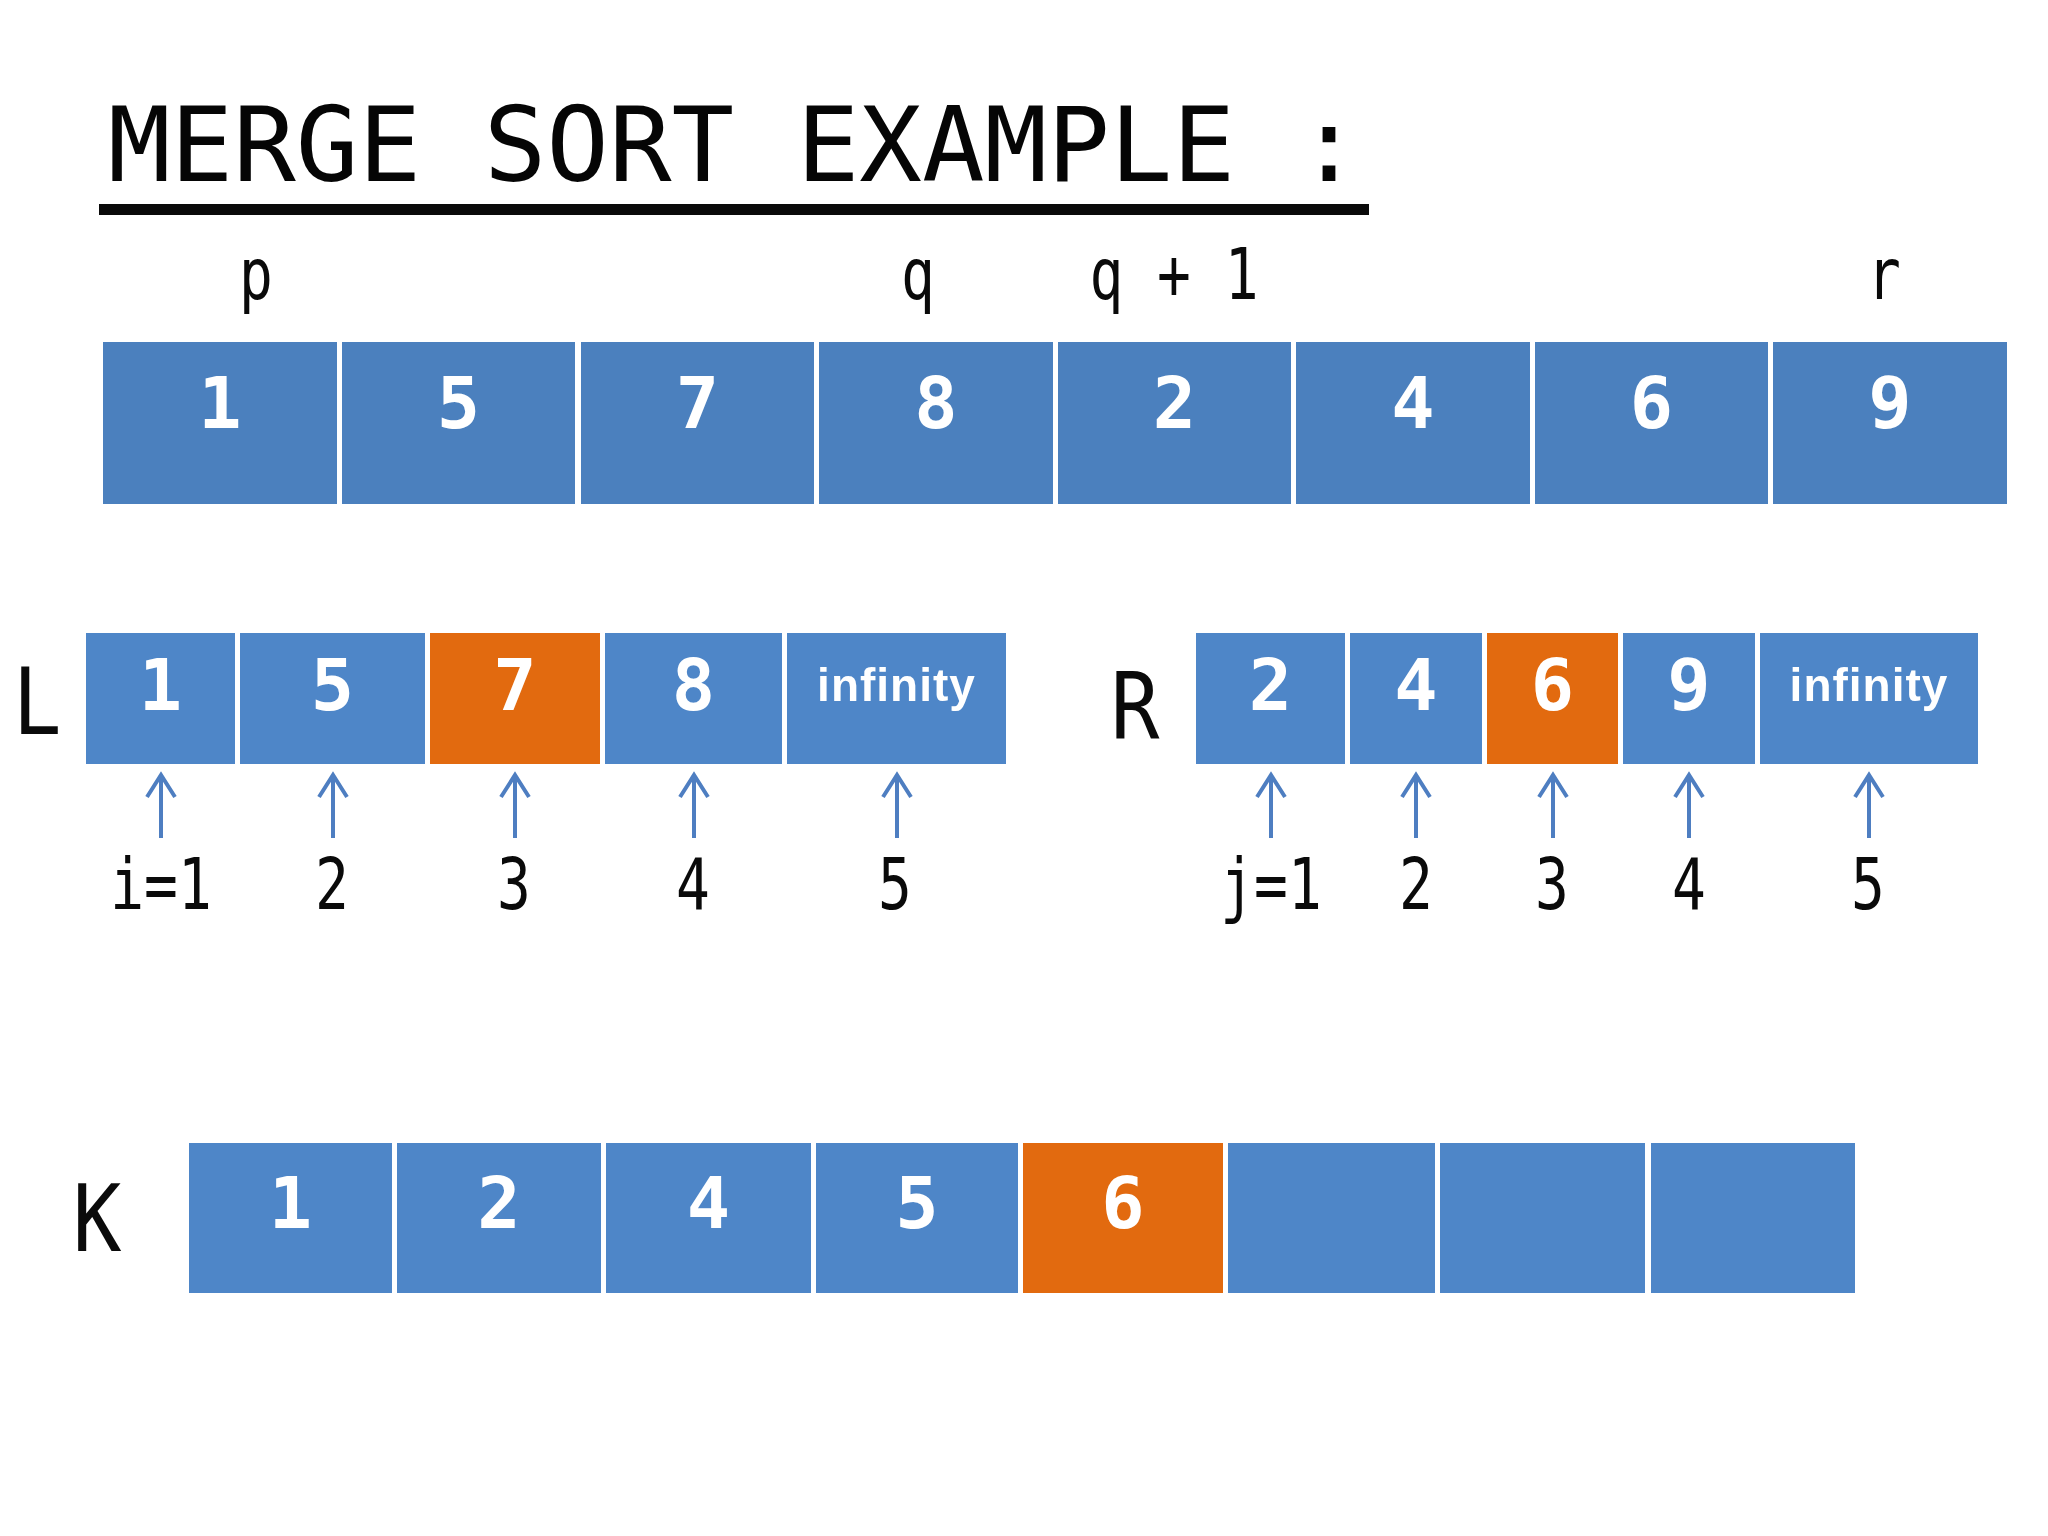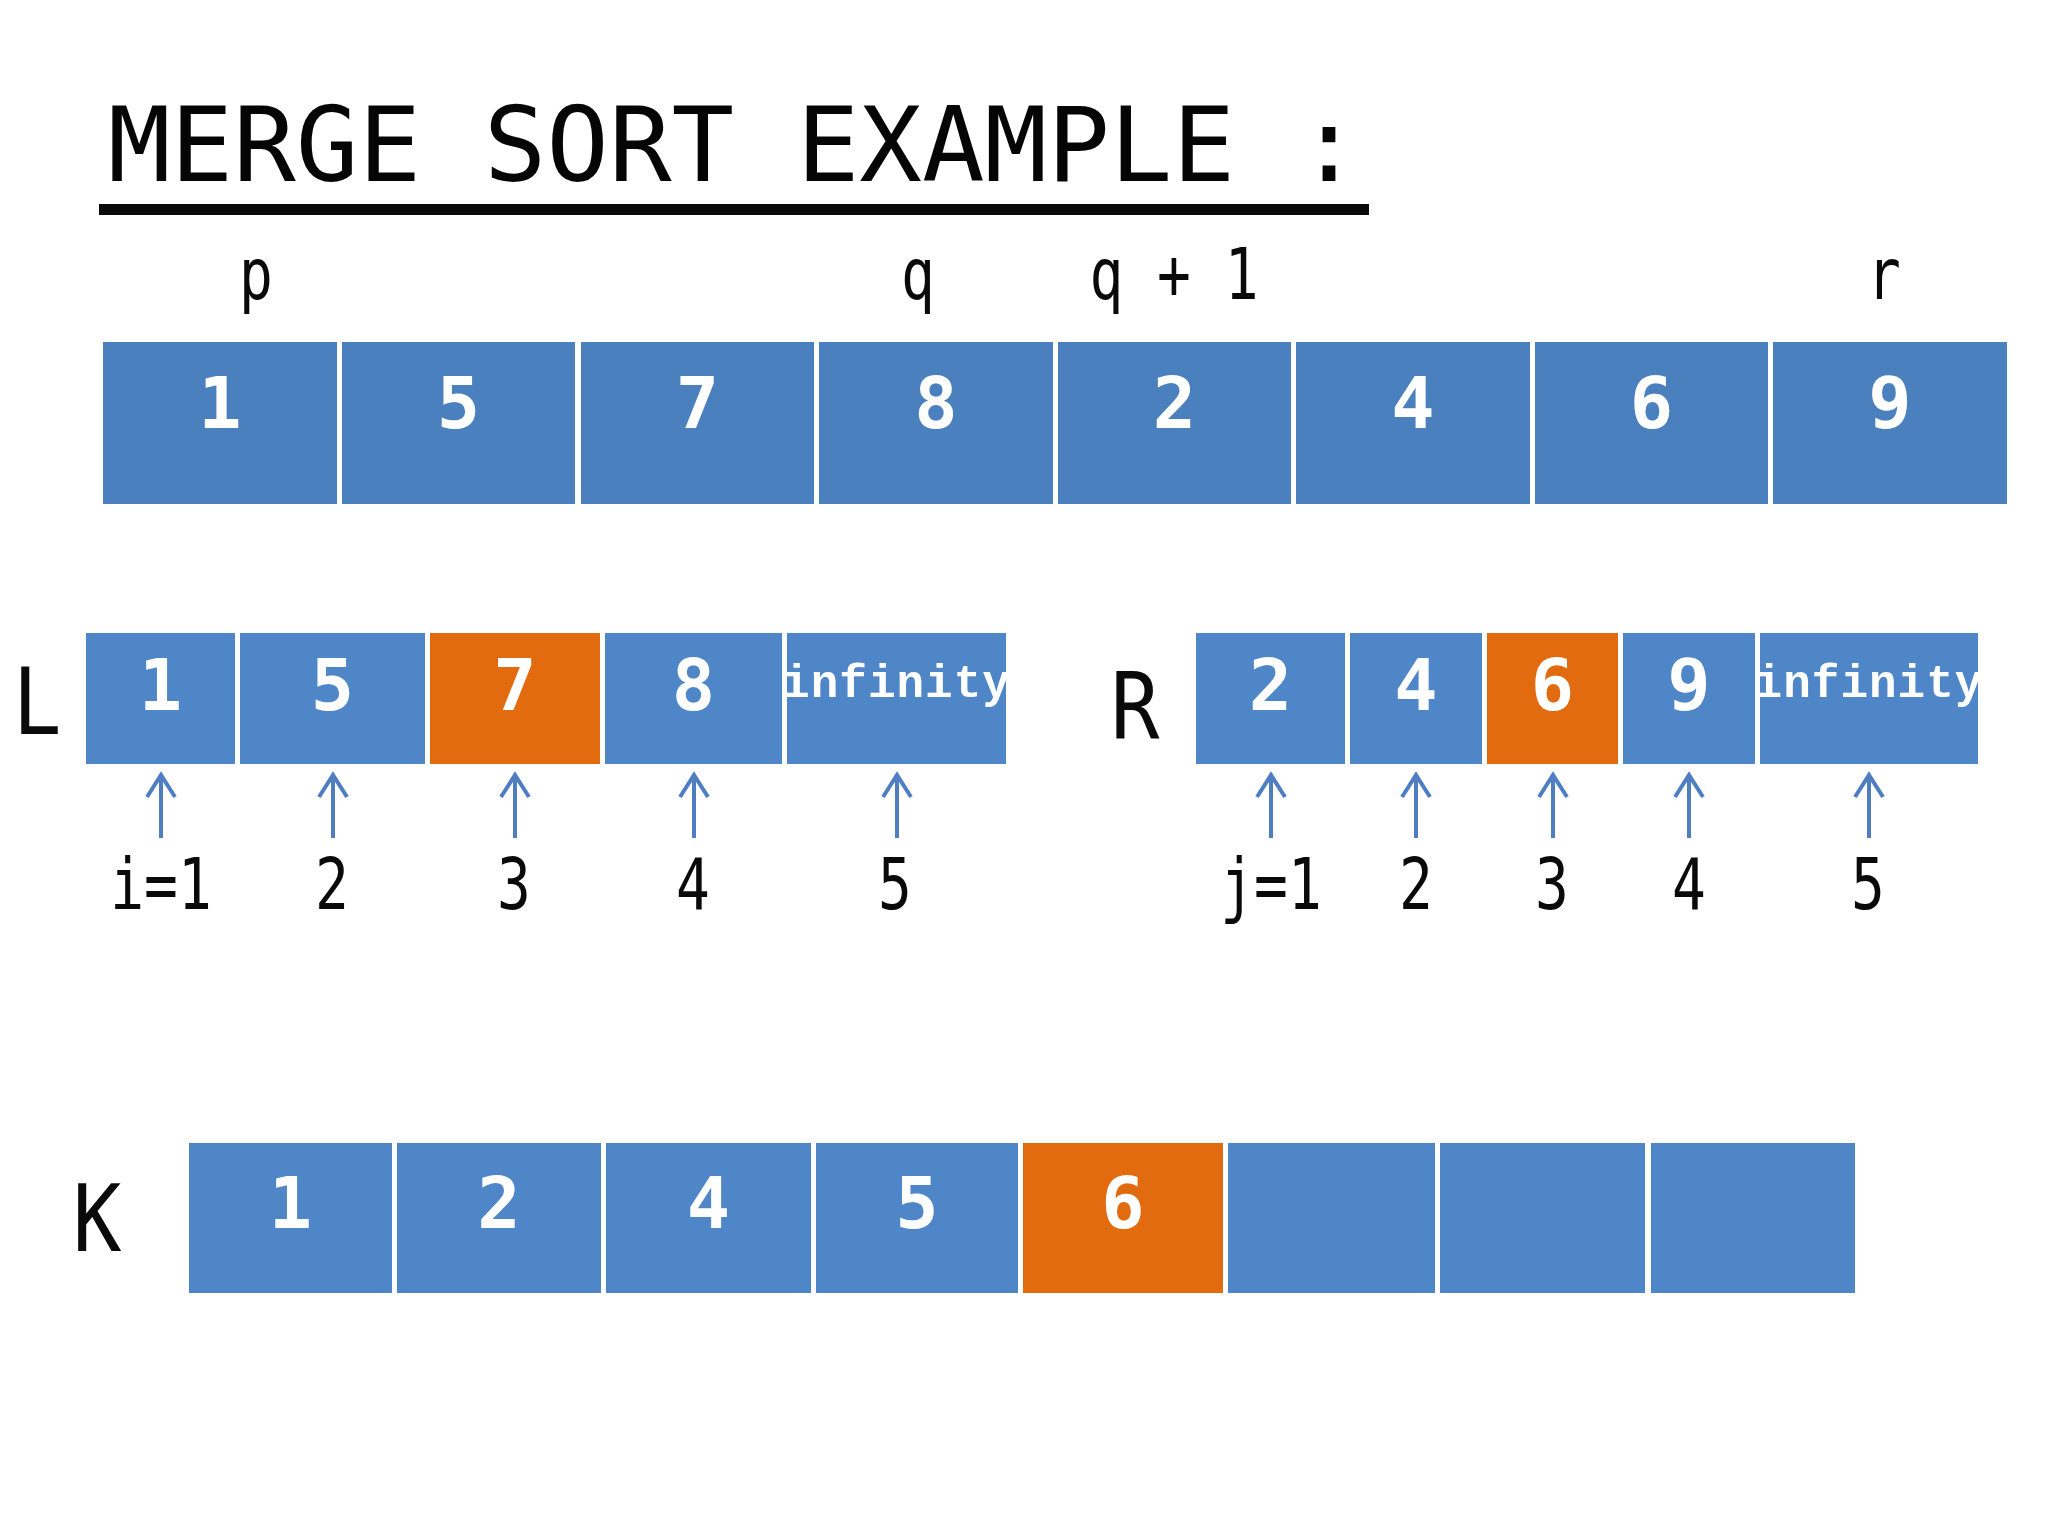--- a/index.html
+++ b/index.html
@@ -10,21 +10,21 @@
   .title-underline{position:absolute;left:99px;top:204px;width:1270px;height:11px;background:#0a0a0a;}
   .ptr-label,.idx-label{position:absolute;font-size:72px;color:#0a0a0a;white-space:nowrap;
          transform:translateX(-50%) scaleX(0.78);}
   .arr-label{position:absolute;font-size:92px;color:#0a0a0a;transform:translate(-50%,-50%) scaleX(0.88);}
   .cell{position:absolute;display:flex;align-items:center;justify-content:center;box-sizing:border-box;}
   .cell.c-top{background:var(--cell-blue-top,#4B80BE);}
   .cell.c-sub{background:var(--cell-blue,#4E86C8);}
   .cell.c-hl{background:var(--cell-orange,#E26A0F) !important;}
   .cell-val{font-weight:bold;font-size:72px;color:var(--cell-text,#fff);
             font-family:"DejaVu Sans Mono",monospace;}
-  .cell-val.small{font-size:46px;font-family:Liberation Mono, monospace;letter-spacing:1px;text-align:right;}
+  .cell-val.small{font-size:46px;font-family:Liberation Sans, sans-serif;letter-spacing:1px;text-align:right;}
   .up-arrow{position:absolute;width:44px;height:70px;}
 </style>
 </head>
 <body>
 
 <div id="slide">
   <div class="title">MERGE SORT EXAMPLE :</div>
   <div class="title-underline"></div>
   <div id="diagram">
       <div class="ptr-label" style="left: 256px; top: 232px;">p</div>

